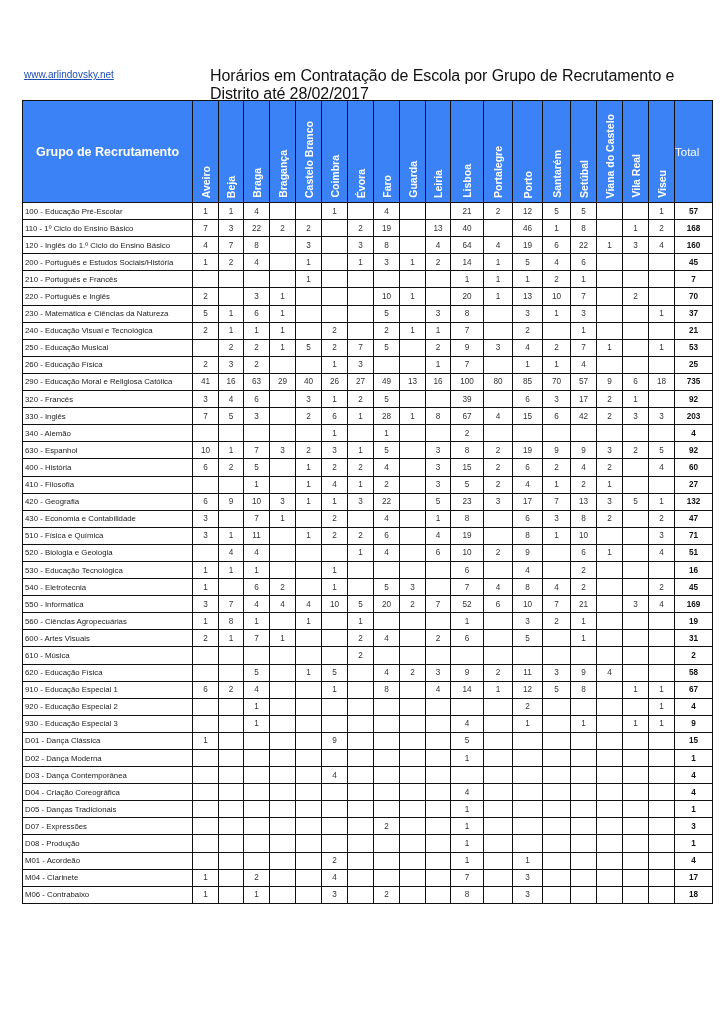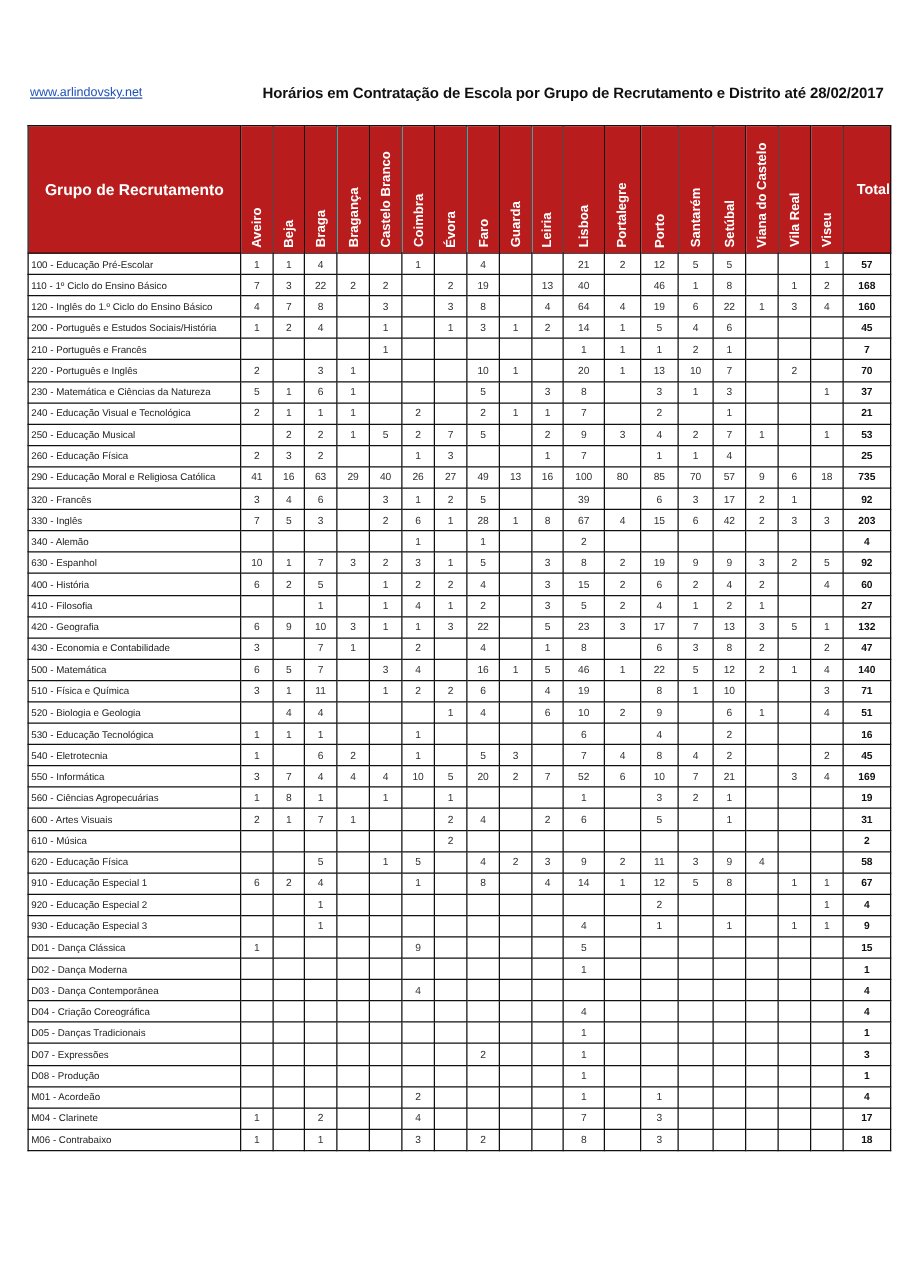--- a/index.html
+++ b/index.html
@@ -1,31 +1,31 @@
 <!DOCTYPE html>
 <html><head>
 <meta charset="utf-8">
 <style>
   html, body { margin: 0; padding: 0; background: #ffffff; }
   body { width: 724px; height: 1024px; position: relative; overflow: hidden;
          font-family: "Liberation Sans", sans-serif; color: #222; }
   .site-link { position: absolute; left: 24px; top: 69px; font-size: 10px; color: #1f4fb5;
                text-decoration: underline; }
-  .doc-title { position: absolute; left: 210px; top: 67px; font-size: 12px; font-weight: bold;
+  .doc-title { position: absolute; left: 210px; top: 67px; font-size: 16px; font-weight: normal;
                color: #111; letter-spacing: -0.1px; }
   table.grid { position: absolute; left: 22px; top: 100px; border-collapse: collapse;
                table-layout: fixed; width: 686px; }
   table.grid th, table.grid td { border: 1.2px solid #111; padding: 0; }
-  table.grid thead th { background: #b91c1c; color: #ffffff; height: 101px; vertical-align: bottom; margin-top: 32px; }
+  table.grid thead th { background: #3b82f6; color: #ffffff; height: 101px; vertical-align: bottom; margin-top: 32px; }
   th.group-h { font-size: 12.5px; font-weight: bold; vertical-align: middle !important; text-align: center; }
   th.dist-h { position: relative; }
   th.dist-h span { display: block; writing-mode: vertical-rl; transform: rotate(180deg);
                    font-size: 10.5px; font-weight: bold; white-space: nowrap; margin: 0 auto 4px auto;
                    text-align: left; }
-  th.total-h { font-size: 11.5px; font-weight: bold; vertical-align: middle !important; text-align: right; }
+  th.total-h { font-size: 11.5px; font-weight: normal; vertical-align: middle !important; text-align: left; }
   table.grid tbody td { height: 16.1px; font-size: 8.2px; text-align: center; color: #333; }
   table.grid tbody td.label { text-align: left; padding-left: 2px; font-size: 7.8px; white-space: nowrap;
                               overflow: hidden; color: #222; }
   table.grid tbody td.total { font-weight: bold; color: #111; }
 </style>
 </head>
 <body>
 
 <a class="site-link">www.arlindovsky.net</a>
 <div class="doc-title">Horários em Contratação de Escola por Grupo de Recrutamento e Distrito até 28/02/2017</div>
@@ -526,42 +526,20 @@
         <td></td>
         <td>6</td>
         <td>3</td>
         <td>8</td>
         <td>2</td>
         <td></td>
         <td>2</td>
         <td class="total">47</td>
       </tr>
       <tr>
-        <td class="label">500 - Matemática</td>
-        <td>6</td>
-        <td>5</td>
-        <td>7</td>
-        <td></td>
-        <td>3</td>
-        <td>4</td>
-        <td></td>
-        <td>16</td>
-        <td>1</td>
-        <td>5</td>
-        <td>46</td>
-        <td>1</td>
-        <td>22</td>
-        <td>5</td>
-        <td>12</td>
-        <td>2</td>
-        <td>1</td>
-        <td>4</td>
-        <td class="total">140</td>
-      </tr>
-      <tr>
         <td class="label">510 - Física e Química</td>
         <td>3</td>
         <td>1</td>
         <td>11</td>
         <td></td>
         <td>1</td>
         <td>2</td>
         <td>2</td>
         <td>6</td>
         <td></td>

